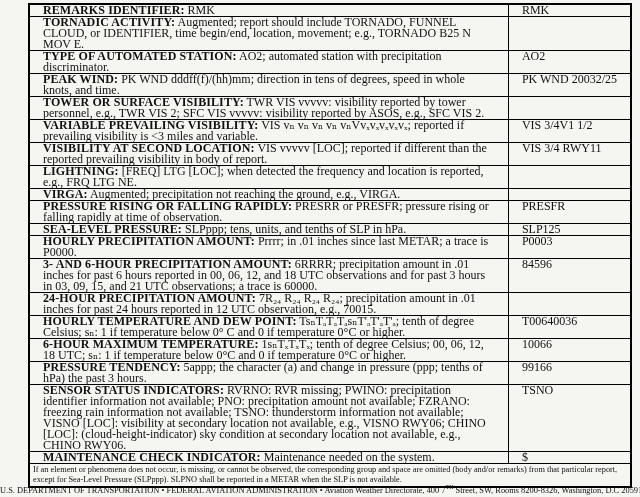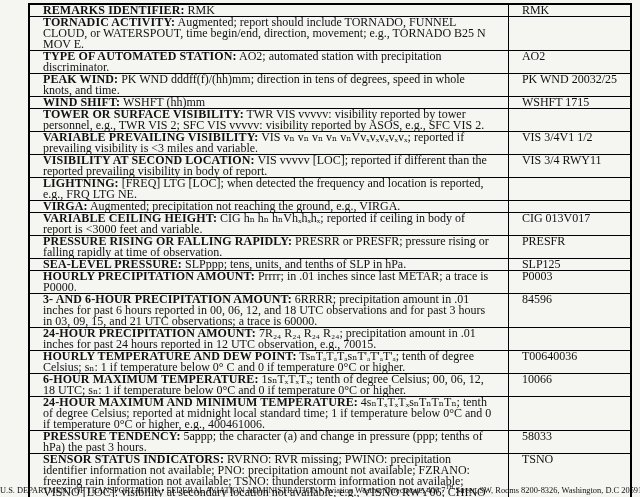--- a/index.html
+++ b/index.html
@@ -53,38 +53,34 @@
 <div class="page">
 
   <table class="rmk-table">
     <tbody id="rows">
   <tr>
     <td class="desc-cell"><b class="term">REMARKS IDENTIFIER:</b><span class="desc-text"> RMK</span></td>
     <td class="ex-cell">RMK</td>
   </tr>
 
   <tr>
-    <td class="desc-cell"><b class="term">TORNADIC ACTIVITY:</b><span class="desc-text"> Augmented; report should include TORNADO, FUNNEL CLOUD, or WATERSPOUT, time begin/end, direction, movement; e.g., TORNADO B25 N MOV E.</span></td>
+    <td class="desc-cell"><b class="term">TORNADIC ACTIVITY:</b><span class="desc-text"> Augmented; report should include TORNADO, FUNNEL CLOUD, or IDENTIFIER, time begin/end, location, movement; e.g., TORNADO B25 N MOV E.</span></td>
     <td class="ex-cell"></td>
   </tr>
 
   <tr>
     <td class="desc-cell"><b class="term">TYPE OF AUTOMATED STATION:</b><span class="desc-text"> AO2; automated station with precipitation discriminator.</span></td>
     <td class="ex-cell">AO2</td>
   </tr>
 
   <tr>
     <td class="desc-cell"><b class="term">PEAK WIND:</b><span class="desc-text"> PK WND dddff(f)/(hh)mm; direction in tens of degrees, speed in whole knots, and time.</span></td>
     <td class="ex-cell">PK WND 20032/25</td>
   </tr>
 
-  <tr>
-    <td class="desc-cell"><b class="term">WIND SHIFT:</b><span class="desc-text"> WSHFT (hh)mm</span></td>
-    <td class="ex-cell">WSHFT 1715</td>
-  </tr>
 
   <tr>
     <td class="desc-cell"><b class="term">TOWER OR SURFACE VISIBILITY:</b><span class="desc-text"> TWR VIS vvvvv: visibility reported by tower personnel, e.g., TWR VIS 2; SFC VIS vvvvv: visibility reported by ASOS, e.g., SFC VIS 2.</span></td>
     <td class="ex-cell"></td>
   </tr>
 
   <tr>
     <td class="desc-cell"><b class="term">VARIABLE PREVAILING VISIBILITY:</b><span class="desc-text"> VIS vₙ vₙ vₙ vₙ vₙVvₓvₓvₓvₓvₓ; reported if prevailing visibility is &lt;3 miles and variable.</span></td>
     <td class="ex-cell">VIS 3/4V1 1/2</td>
   </tr>
@@ -98,24 +94,20 @@
     <td class="desc-cell"><b class="term">LIGHTNING:</b><span class="desc-text"> [FREQ] LTG [LOC]; when detected the frequency and location is reported, e.g., FRQ LTG NE.</span></td>
     <td class="ex-cell"></td>
   </tr>
 
 
   <tr>
     <td class="desc-cell"><b class="term">VIRGA:</b><span class="desc-text"> Augmented; precipitation not reaching the ground, e.g., VIRGA.</span></td>
     <td class="ex-cell"></td>
   </tr>
 
-  <tr>
-    <td class="desc-cell"><b class="term">VARIABLE CEILING HEIGHT:</b><span class="desc-text"> CIG hₙ hₙ hₙVhₓhₓhₓ; reported if ceiling in body of report is &lt;3000 feet and variable.</span></td>
-    <td class="ex-cell">CIG 013V017</td>
-  </tr>
 
 
   <tr>
     <td class="desc-cell"><b class="term">PRESSURE RISING OR FALLING RAPIDLY:</b><span class="desc-text"> PRESRR or PRESFR; pressure rising or falling rapidly at time of observation.</span></td>
     <td class="ex-cell">PRESFR</td>
   </tr>
 
   <tr>
     <td class="desc-cell"><b class="term">SEA-LEVEL PRESSURE:</b><span class="desc-text"> SLPppp; tens, units, and tenths of SLP in hPa.</span></td>
     <td class="ex-cell">SLP125</td>
@@ -140,28 +132,24 @@
     <td class="desc-cell"><b class="term">HOURLY TEMPERATURE AND DEW POINT:</b><span class="desc-text"> TsₙTₐTₐTₐsₙT'ₐT'ₐT'ₐ; tenth of degree Celsius; sₙ: 1 if temperature below 0° C and 0 if temperature 0°C or higher.</span></td>
     <td class="ex-cell">T00640036</td>
   </tr>
 
   <tr>
     <td class="desc-cell"><b class="term">6-HOUR MAXIMUM TEMPERATURE:</b><span class="desc-text"> 1sₙTₓTₓTₓ; tenth of degree Celsius; 00, 06, 12, 18 UTC; sₙ: 1 if temperature below 0°C and 0 if temperature 0°C or higher.</span></td>
     <td class="ex-cell">10066</td>
   </tr>
 
 
-  <tr>
-    <td class="desc-cell"><b class="term">24-HOUR MAXIMUM AND MINIMUM TEMPERATURE:</b><span class="desc-text"> 4sₙTₓTₓTₓsₙTₙTₙTₙ; tenth of degree Celsius; reported at midnight local standard time; 1 if temperature below 0°C and 0 if temperature 0°C or higher, e.g., 400461006.</span></td>
-    <td class="ex-cell"></td>
-  </tr>
 
   <tr>
     <td class="desc-cell"><b class="term">PRESSURE TENDENCY:</b><span class="desc-text"> 5appp; the character (a) and change in pressure (ppp; tenths of hPa) the past 3 hours.</span></td>
-    <td class="ex-cell">58033</td>
+    <td class="ex-cell">99166</td>
   </tr>
 
   <tr>
     <td class="desc-cell"><b class="term">SENSOR STATUS INDICATORS:</b><span class="desc-text"> RVRNO: RVR missing; PWINO: precipitation identifier information not available; PNO: precipitation amount not available; FZRANO: freezing rain information not available; TSNO: thunderstorm information not available; VISNO [LOC]: visibility at secondary location not available, e.g., VISNO RWY06; CHINO [LOC]: (cloud-height-indicator) sky condition at secondary location not available, e.g., CHINO RWY06.</span></td>
     <td class="ex-cell">TSNO</td>
   </tr>
 
   <tr>
     <td class="desc-cell"><b class="term">MAINTENANCE CHECK INDICATOR:</b><span class="desc-text"> Maintenance needed on the system.</span></td>
     <td class="ex-cell">$</td>

